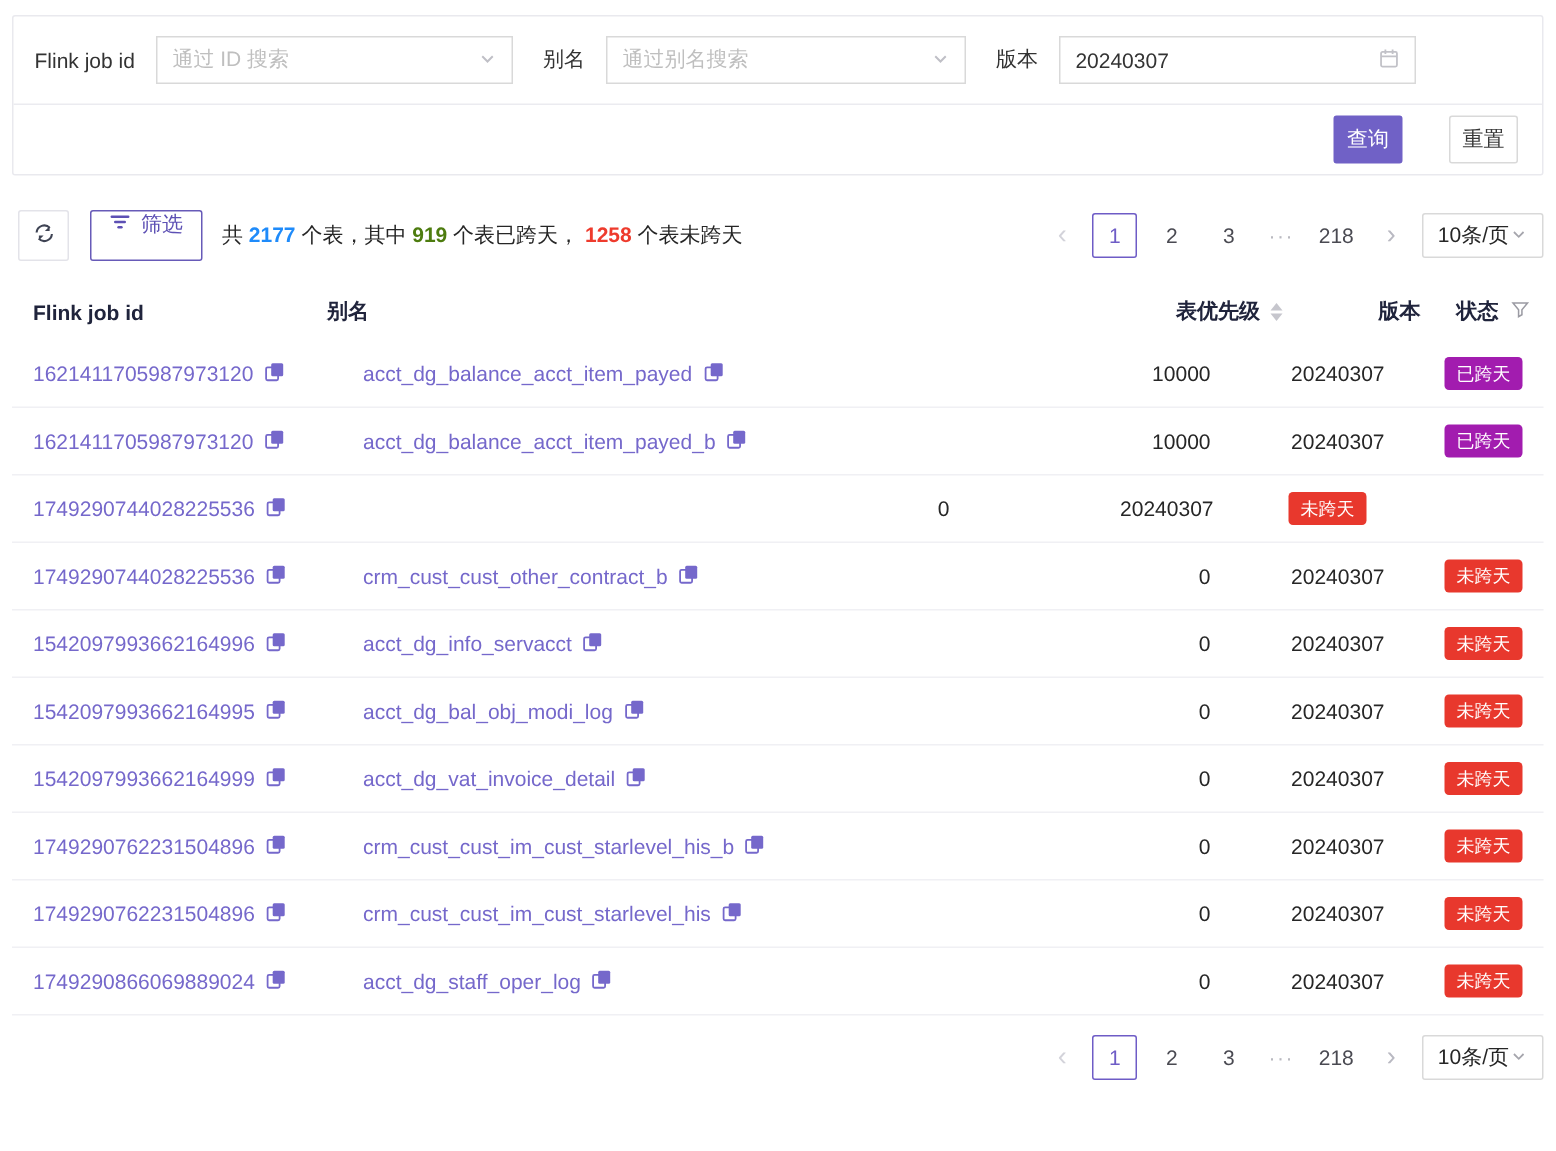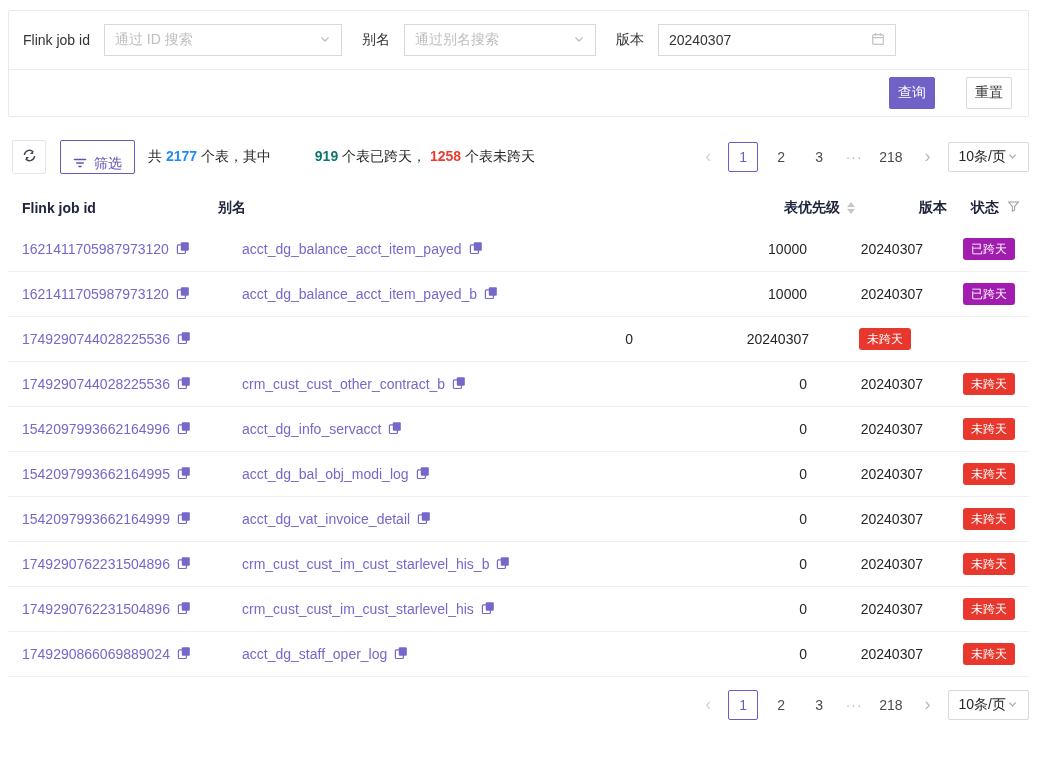--- a/index.html
+++ b/index.html
@@ -15,46 +15,46 @@
   .fc-title { height: 34px; line-height: 33px; padding: 0 16px; border-bottom: 1px solid #ebebf0; color: #26293b; }
   .fc-body { height: 59px; display: flex; align-items: center; padding-left: 14px; border-bottom: 1px solid #ebebf0; }
   .flabel { color: #333; margin-right: 14px; white-space: nowrap; }
   .field { display: flex; align-items: center; }
   .field + .field { margin-left: 20px; }
   .select {
     width: 238px; height: 32px; border: 1px solid #d9d9d9; border-radius: 0;
     display: flex; align-items: center; justify-content: space-between;
     padding: 0 10px; background: #fff; cursor: pointer;
   }
-  .select.alias { width: 192px; }
+  .select.alias { width: 240px; }
   .placeholder { color: #bfbfbf; }
   .date-value { color: #333; }
   .fc-footer { height: 46px; display: flex; align-items: center; justify-content: flex-end; padding-right: 16px; gap: 31px; }
   .btn {
     height: 32px; padding: 0 8px; min-width: 41px; border-radius: 2px; font-size: 14px;
     border: 1px solid #d9d9d9; background: #fff; color: #383838; cursor: pointer;
     font-family: inherit;
   }
   .btn.primary { background: #7061c6; border-color: #7061c6; color: #fff; }
 
   
   .toolbar { margin: 23px 8px 0; height: 34px; display: flex; align-items: center; }
   .icon-btn {
     width: 34px; height: 34px; border: 1px solid #e3e3e9; border-radius: 2px; background: #fff;
     display: flex; align-items: center; justify-content: center; cursor: pointer; margin-left: 4px;
   }
   .filter-btn {
     height: 34px; margin-left: 14px; padding: 0 12px; border: 1px solid #675ab8; border-radius: 2px;
-    background: #fff; color: #5d50b4; font-size: 14px; display: flex; align-items: flex-end; gap: 7px;
+    background: #fff; color: #5d50b4; font-size: 14px; display: flex; align-items: flex-start; gap: 7px;
     cursor: pointer; font-family: inherit;
   }
   .summary { margin-left: 13px; color: #262626; white-space: pre-wrap; }
   .num { font-weight: 700; }
   .num.blue  { color: #1f8bfa; }
-  .num.green { color: #0f766e; margin-left: 40px; }
+  .num.green { color: #4d7c0f; }
   .num.red   { color: #ee3b2d; }
   .toolbar .pager { margin-left: auto; }
 
   
   .pager { display: flex; align-items: center; gap: 8px; }
   .pg-arrow { width: 24px; height: 30px; line-height: 28px; text-align: center; font-size: 18px; cursor: pointer; }
   .pg-prev { color: #d3d3da; }
   .pg-next { color: #b9b9c2; }
   .pg-item {
     min-width: 30px; height: 30px; line-height: 28px; text-align: center; border-radius: 2px;

